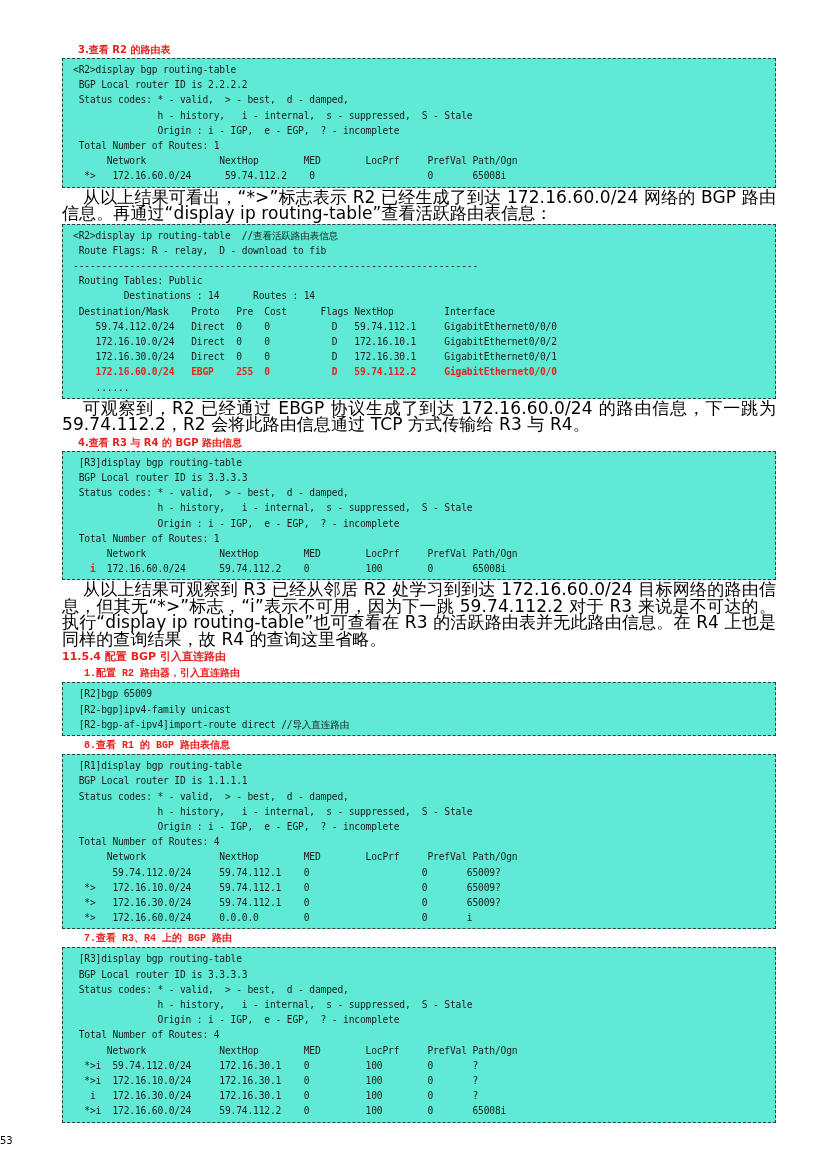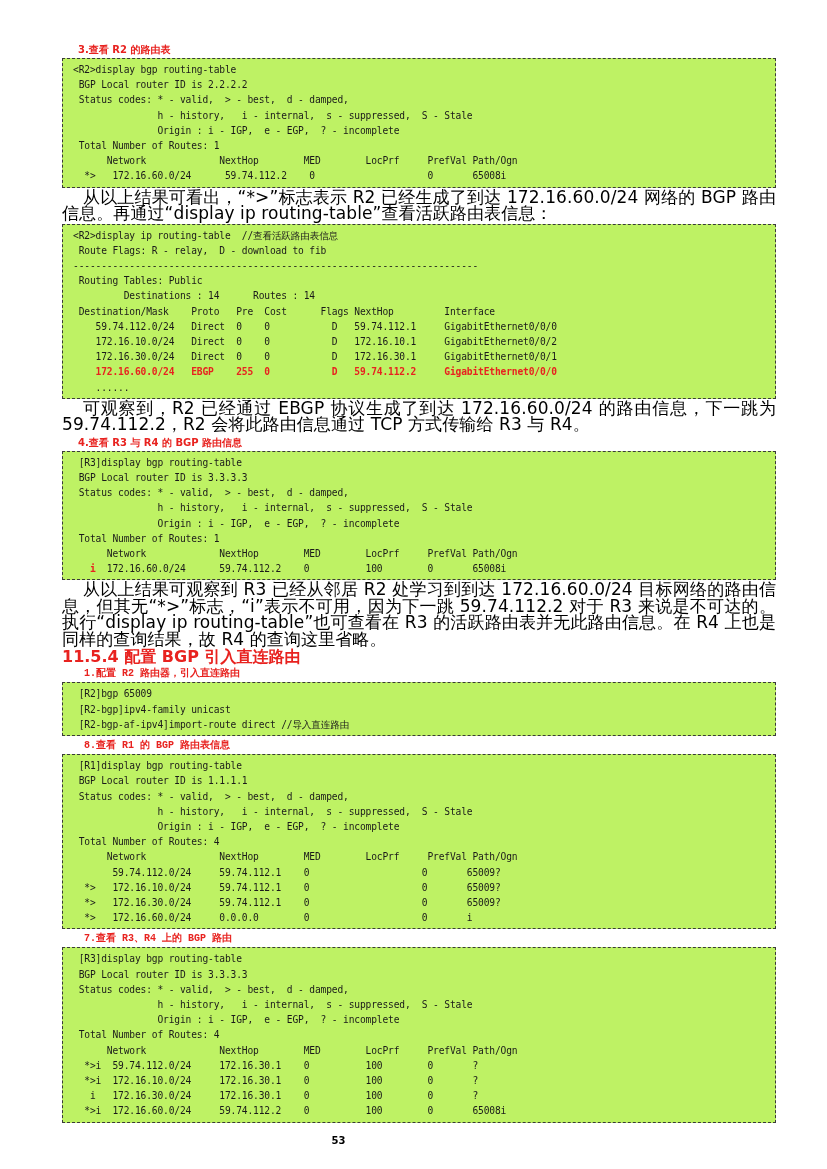--- a/index.html
+++ b/index.html
@@ -52,26 +52,26 @@
   .h-red {
     color: #e8221f;
     font-weight: bold;
     font-family: "DejaVu Sans", "Liberation Sans", sans-serif;
     font-size: 10px;
     line-height: 15px;
     margin: 2px 0 1px 0;
     white-space: nowrap;
   }
   .h-red.lvl3 { padding-left: 16px; }
-  .h-red.lvl2 { padding-left: 0px; font-size: 16px; }
+  .h-red.lvl2 { padding-left: 0px; font-size: 11px; }
   .h-red.lvl3b { padding-left: 22px; font-family: Liberation Mono, monospace; }
   
   .code {
     border: 1.2px dashed #3a3a3a;
-    background: #bef264;
+    background: #5eead4;
     font-family: "DejaVu Sans Mono", "Liberation Mono", monospace;
     font-size: 9.6px;
     line-height: 15.2px;
     letter-spacing: -0.15px;
     color: #1a1a1a;
     padding: 3px 4px 3px 10px;
     margin: 1px 0 1px 0;
     white-space: pre;
     box-sizing: border-box;
     width: 714px;
@@ -89,25 +89,24 @@
     text-justify: inter-character;
     letter-spacing: 0.1px;
   }
   .para .ind { padding-left: 21px; }
   
   .footer {
     position: absolute;
     left: 0;
     top: 1135px;
     width: 677px;
-    text-align: center;
+    text-align: left;
     font-family: "DejaVu Sans", "Liberation Sans", sans-serif;
     font-size: 10px;
     color: #000;
-    font-weight: bold;
   }
 </style>
 </head>
 <body>
 
 <div class="page">
 
 
   <div class="content">
 

